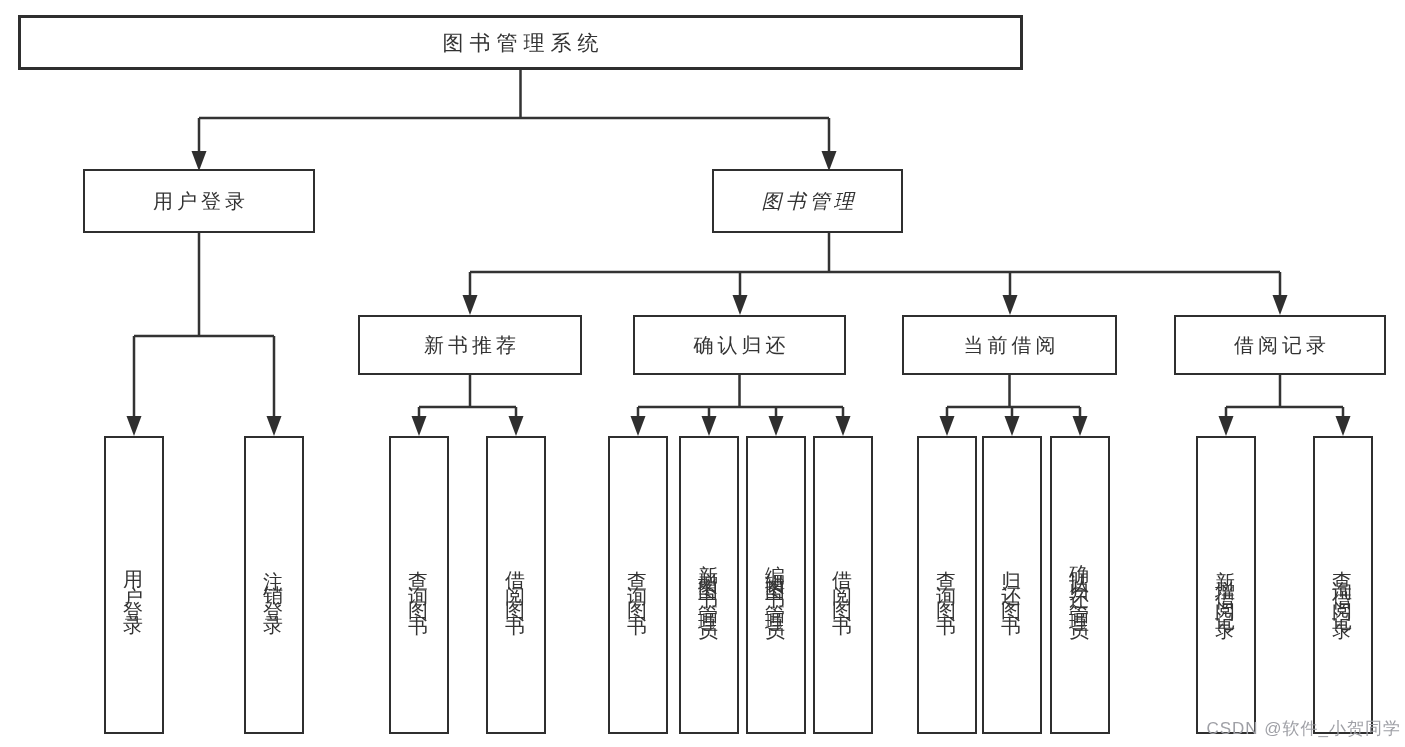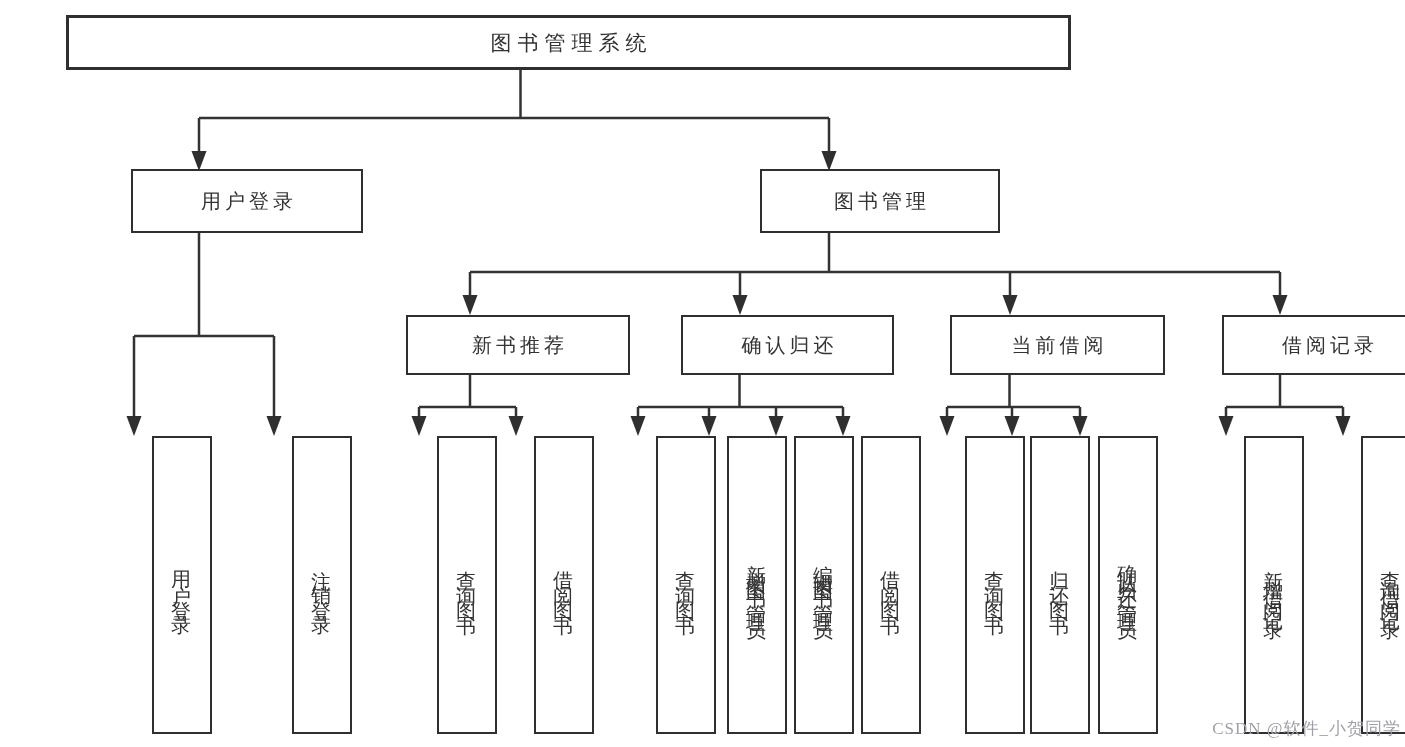--- a/index.html
+++ b/index.html
@@ -21,21 +21,20 @@
     pointer-events: none;
   }
   .box {
     position: absolute;
     background: #ffffff;
     border: 2.5px solid #2f2f2f;
     display: flex;
     align-items: center;
     justify-content: center;
     color: #333333;
-    margin-left: 48px;
   }
   .root {
     left: 18px; top: 15px; width: 1005px; height: 55px;
     border-width: 3px;
     font-size: 21px;
     letter-spacing: 6px;
     text-indent: 6px;
   }
   .node {
     font-size: 20px;
@@ -55,21 +54,20 @@
   .ls-tight { letter-spacing: 8px; }
   .watermark {
     position: absolute;
     right: 4px;
     top: 717px;
     font-size: 17px;
     color: #9fa0a6;
     letter-spacing: 1px;
     z-index: 5;
     white-space: nowrap;
-    font-family: Liberation Serif, serif;
   }
 </style>
 </head>
 <body>
 
 <div class="canvas">
 
   <svg class="connectors" viewBox="0 0 1405 747" xmlns="http://www.w3.org/2000/svg">
     <g stroke="#333333" stroke-width="2.5" fill="none">
 
@@ -113,21 +111,21 @@
       <polygon points="1072.5,416 1087.5,416 1080,436"></polygon>
 
       <polygon points="1218.5,416 1233.5,416 1226,436"></polygon>
       <polygon points="1335.5,416 1350.5,416 1343,436"></polygon>
     </g>
   </svg>
 
   <div class="box root">图书管理系统</div>
 
   <div class="box node" style="left:83px; top:169px; width:232px; height:64px;">用户登录</div>
-  <div class="box node" style="left:712px; top:169px; width:240px; height:64px;">图书管理</div>
+  <div class="box node" style="left:712px; top:169px; width:191px; height:64px;font-style:italic;">图书管理</div>
 
   <div class="box node" style="left:358px; top:315px; width:224px; height:60px;font-family:Liberation Serif, serif;">新书推荐</div>
   <div class="box node" style="left:633px; top:315px; width:213px; height:60px;">确认归还</div>
   <div class="box node" style="left:902px; top:315px; width:215px; height:60px;">当前借阅</div>
   <div class="box node" style="left:1174px; top:315px; width:212px; height:60px;">借阅记录</div>
 
   <div class="box leaf ls-wide" style="left:104px;">用户登录</div>
   <div class="box leaf ls-wide" style="left:244px;">注销登录</div>
 
   <div class="box leaf ls-wide" style="left:389px;">查询图书</div>

